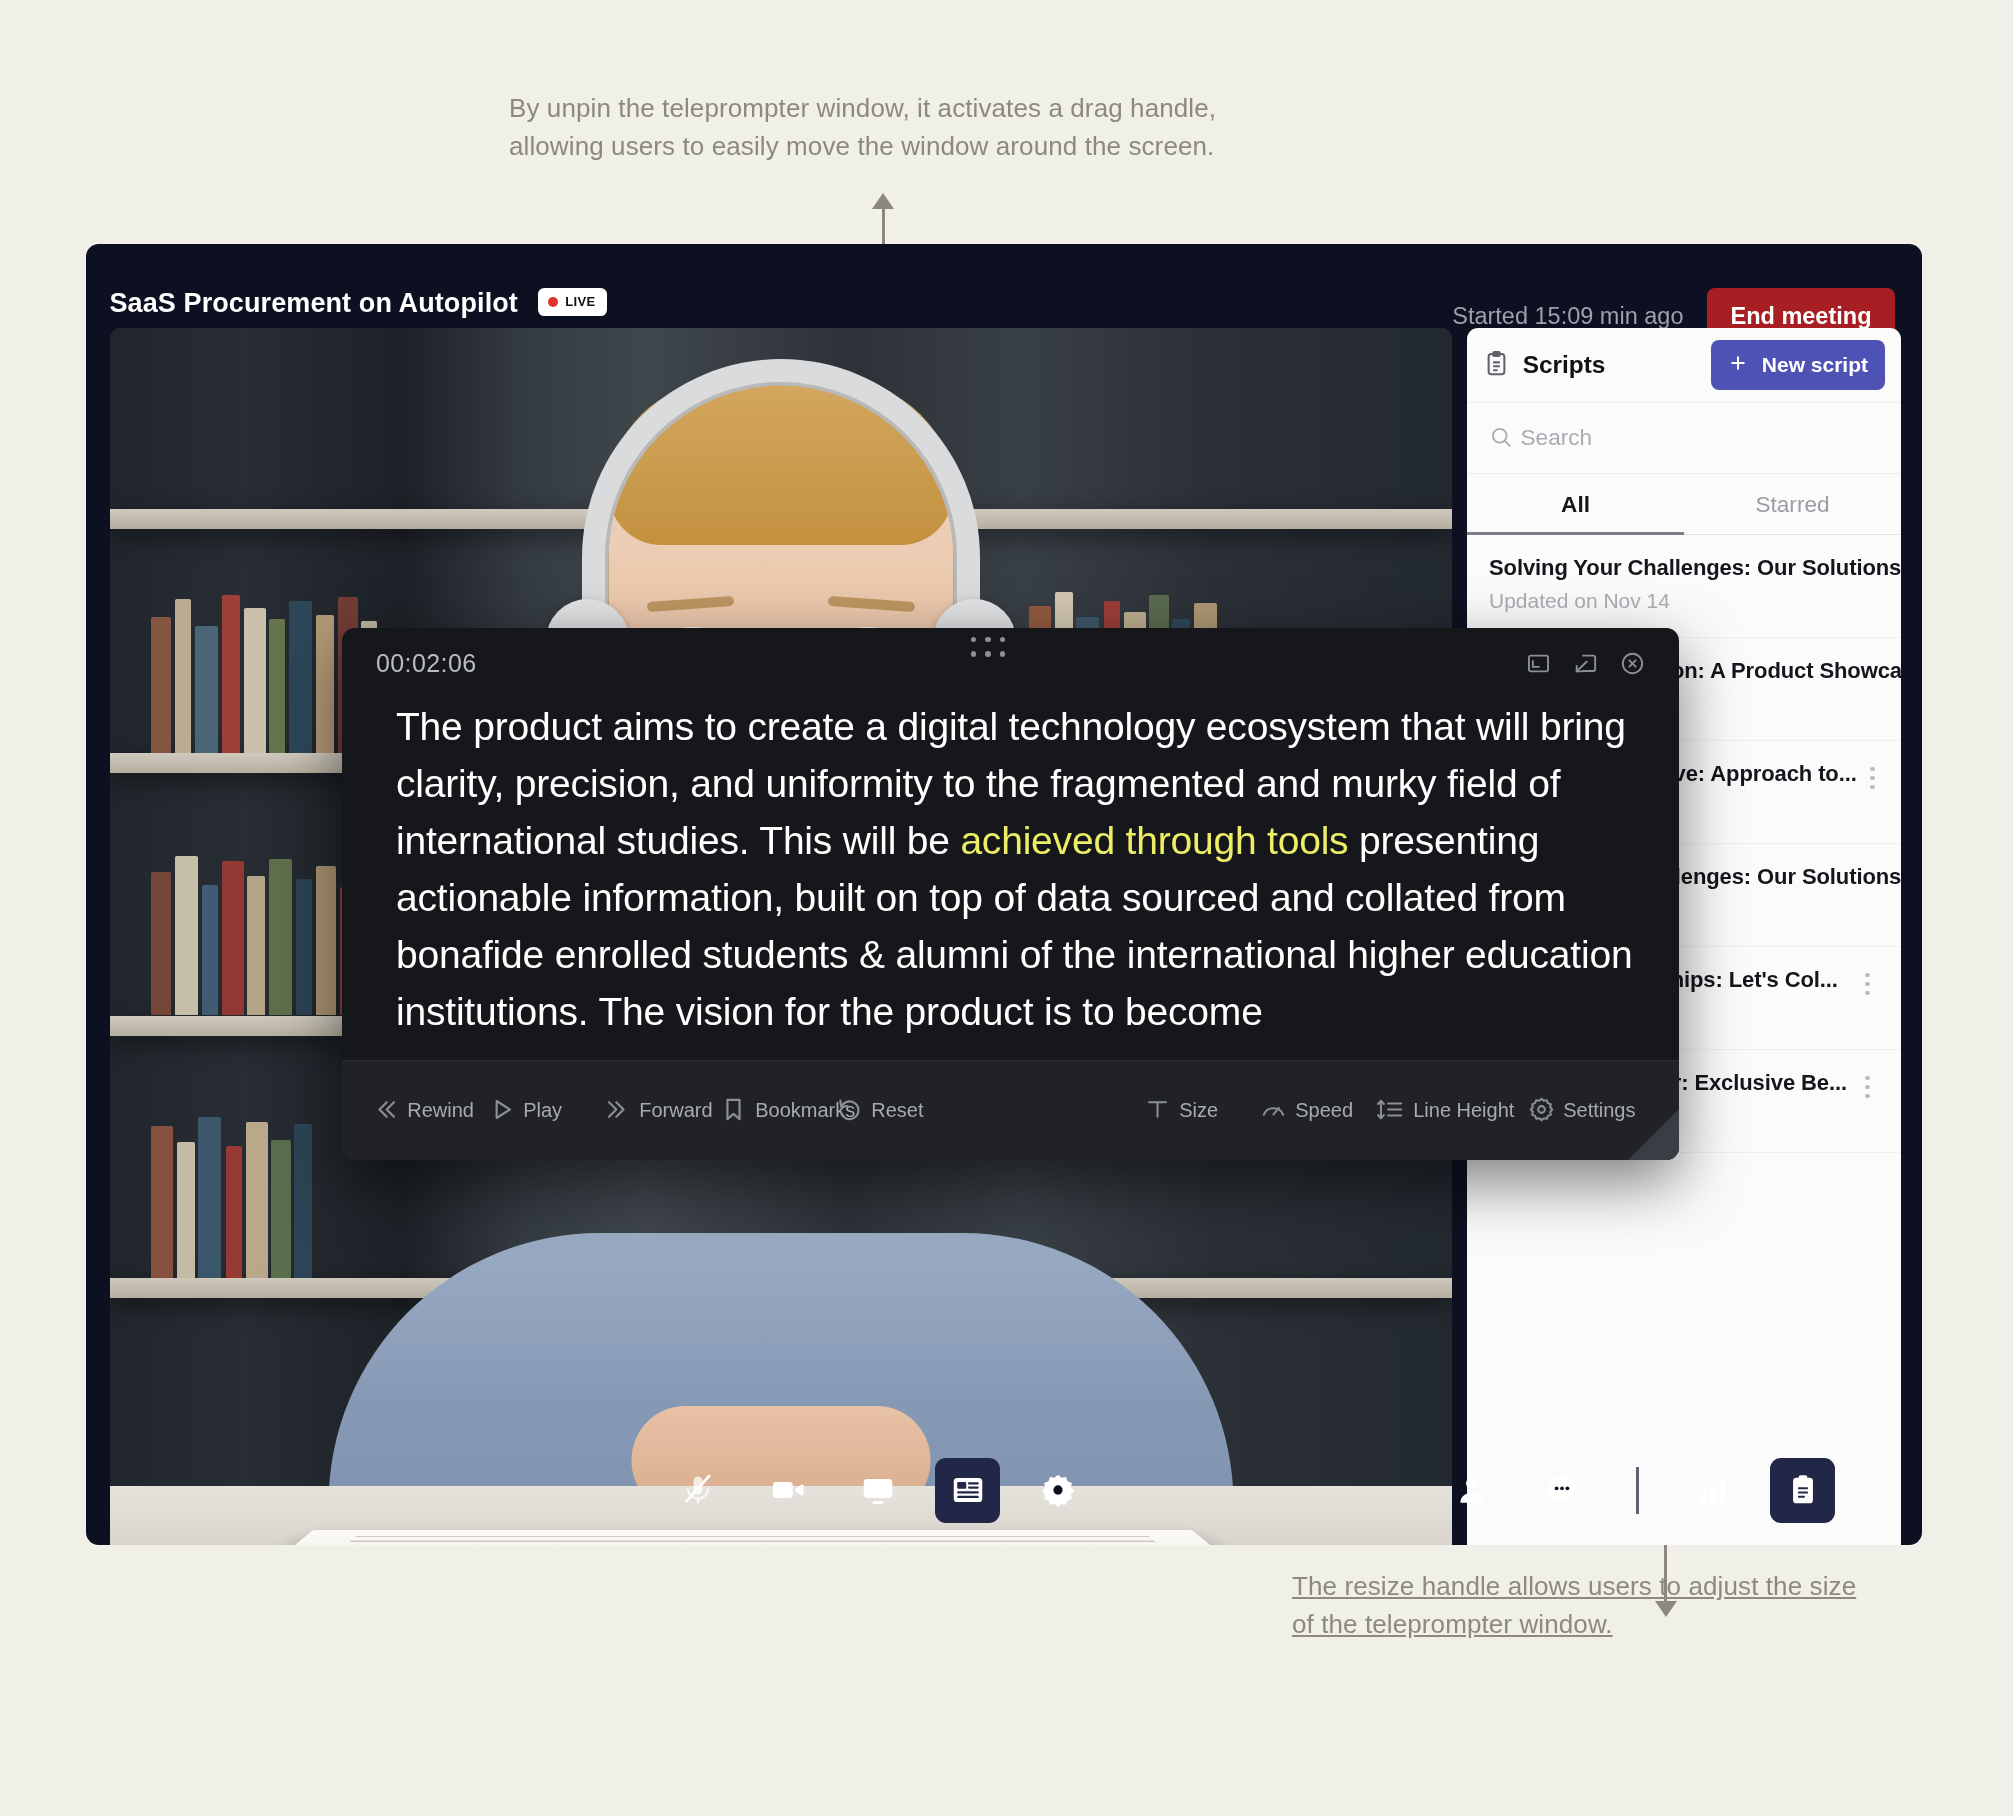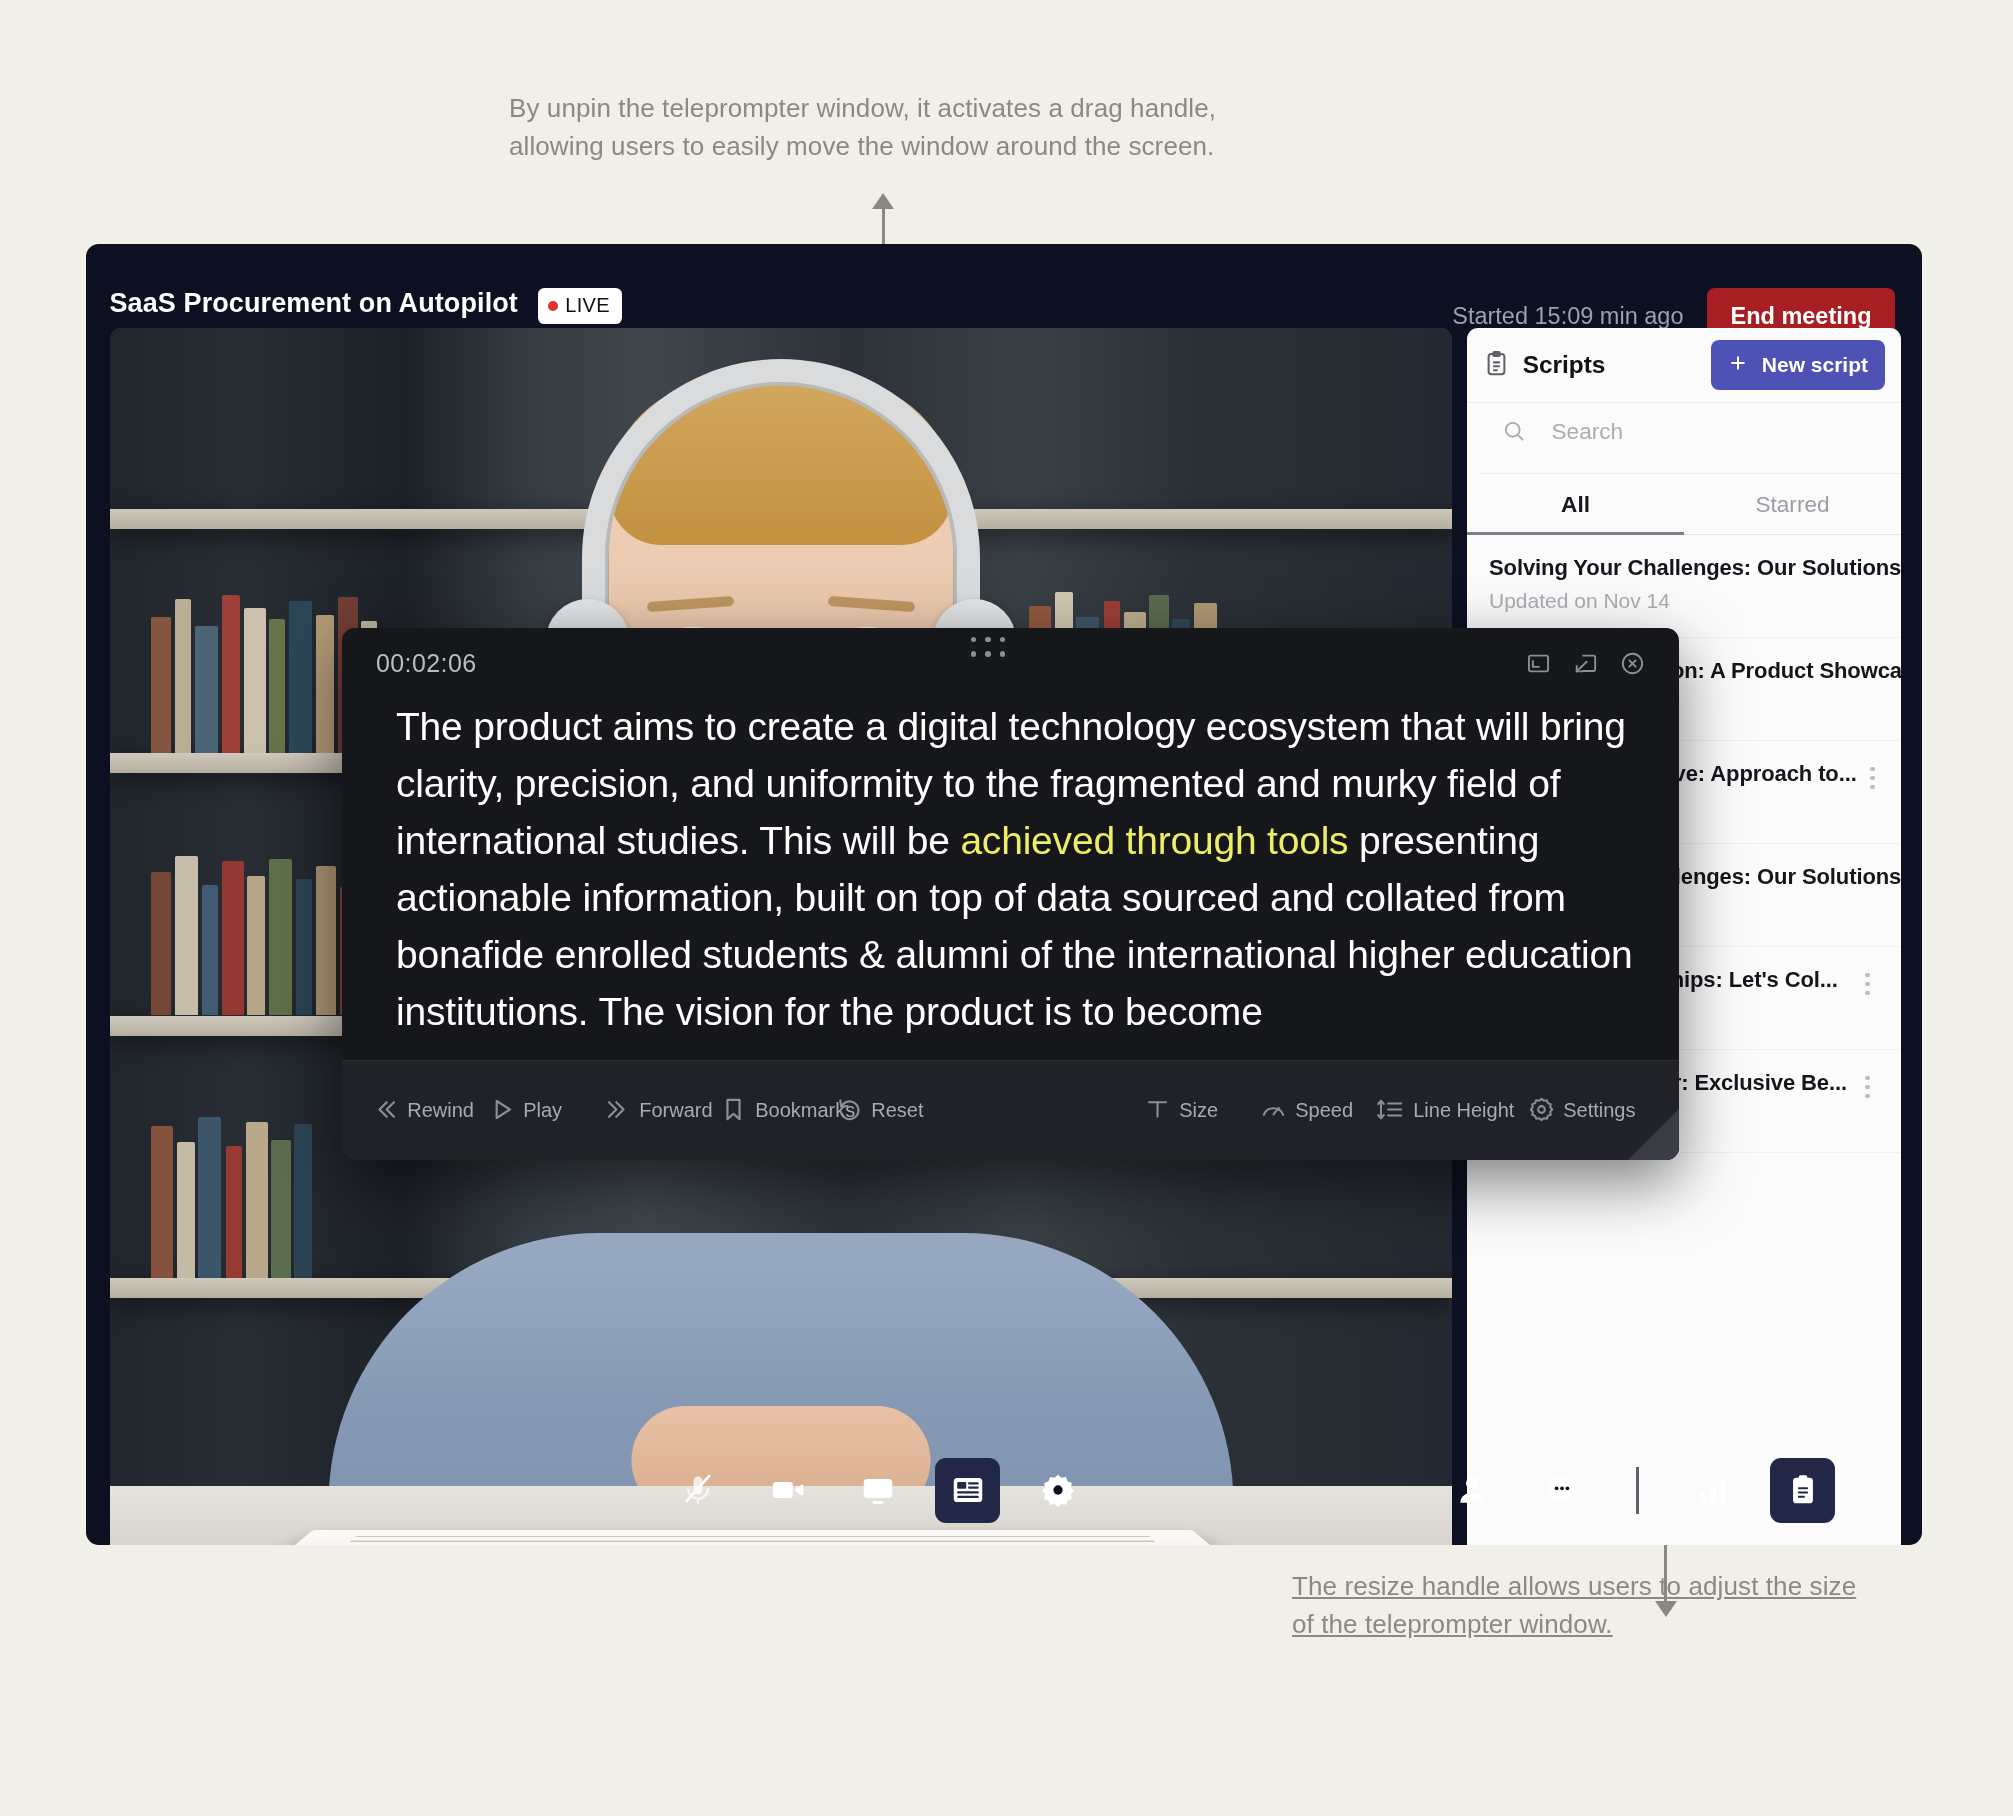--- a/index.html
+++ b/index.html
@@ -67,21 +67,21 @@
     color: #ffffff; font-size: 27px; font-weight: 700;
     letter-spacing: 0.1px;
   }
   .live-badge {
     margin-left: 20px;
     background: #ffffff; border-radius: 6.3px;
     padding: 6.3px 11.8px 6.3px 10px;
     display: flex; align-items: center; gap: 7.2px;
   }
   .live-dot { width: 10px; height: 10px; border-radius: 50%; background: #e0322f; }
-  .live-label { color: #111; font-size: 20px; font-weight: 400; letter-spacing: 0.4px; }
+  .live-label { color: #111; font-size: 13px; font-weight: 700; letter-spacing: 0.4px; }
   .header-right { margin-left: auto; display: flex; align-items: center; gap: 23.5px; }
   .started-text { color: #9aa0ad; font-size: 23.5px; }
   .end-meeting-btn {
     background: #a81f23; color: #fff;
     font-size: 23.5px; font-weight: 700;
     border: none; border-radius: 8.1px;
     padding: 15.4px 23.5px; cursor: pointer;
     font-family: "Liberation Sans", sans-serif;
   }
 
@@ -226,24 +226,23 @@
   .new-script-btn {
     margin-left: auto;
     background: #4f52b5; color: #fff;
     border: none; border-radius: 8.1px;
     font-size: 21px; font-weight: 600;
     padding: 12.7px 17px; cursor: pointer;
     display: flex; align-items: center; gap: 14px;
     font-family: "Liberation Sans", sans-serif;
   }
   .sp-search {
-    display: flex; align-items: flex-start; gap: 26px;
+    display: flex; align-items: center; gap: 8px;
     padding: 16.3px 22px; height: 71px;
     border-bottom: 0.9px solid #ececec;
-    margin-left: 13px;
   }
   .sp-search input {
     border: none; outline: none; background: transparent;
     font-size: 22.6px; color: #333; width: 100%;
     font-family: "Liberation Sans", sans-serif;
   }
   .sp-search input::placeholder { color: #a9acb2; }
   .sp-tabs { display: flex; border-bottom: 0.9px solid #e4e4e4; }
   .sp-tab {
     flex: 1; text-align: center;

